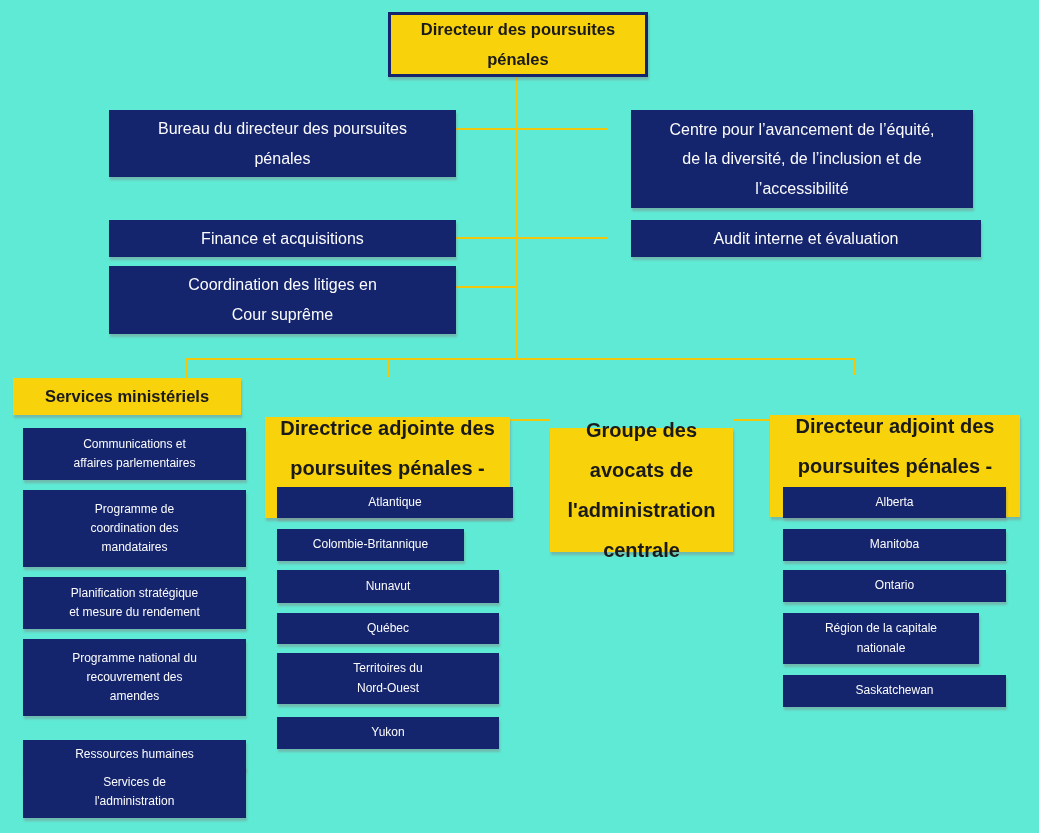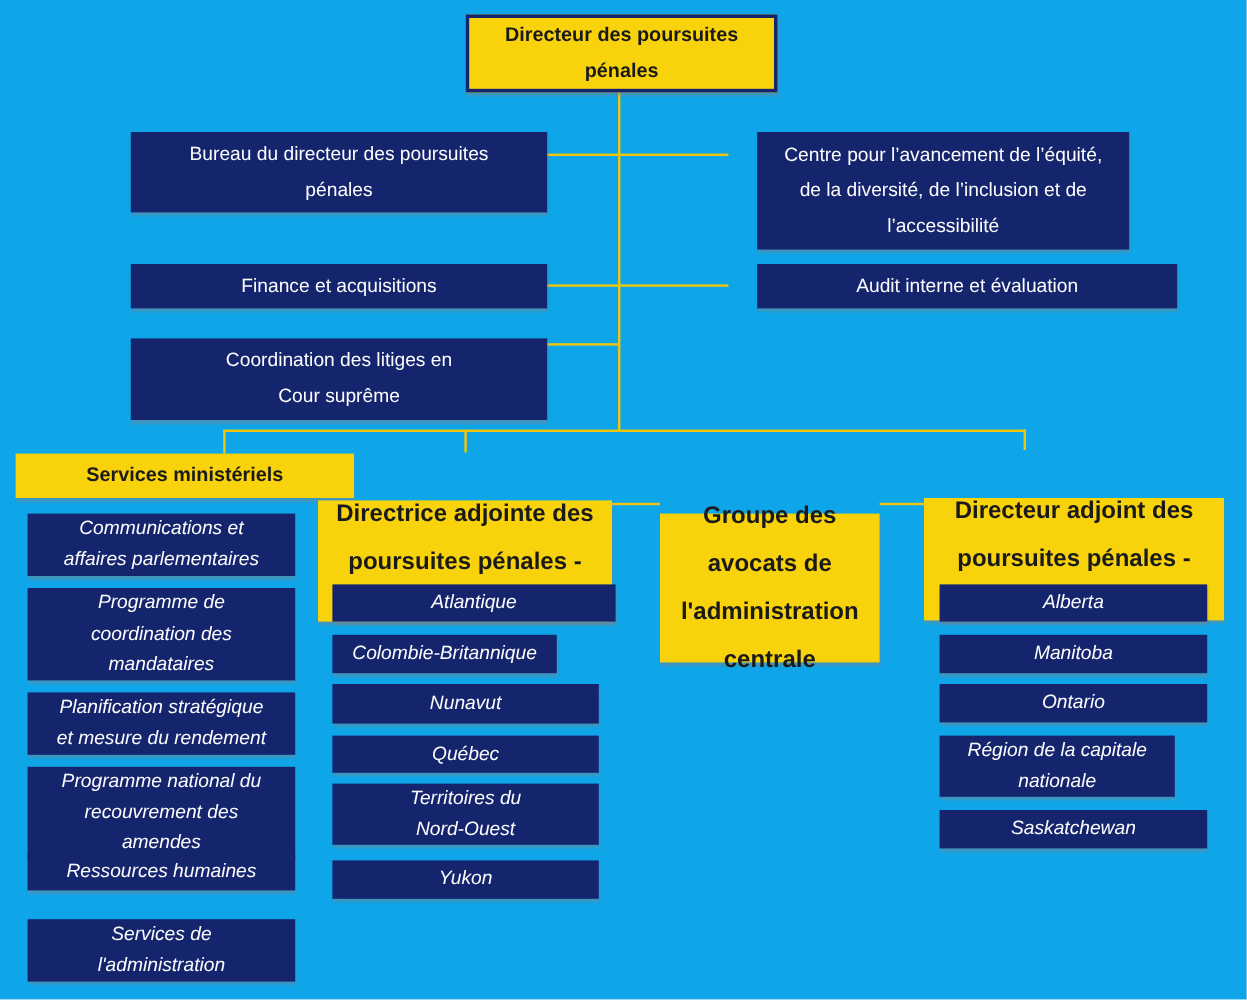--- a/index.html
+++ b/index.html
@@ -4,39 +4,39 @@
 <style>
   :root{
     --navy:#14256E;
     --yellow:#F8D20A;
     --gold:#F2C70B;
   }
   html,body{margin:0;padding:0;background:#FFFFFF;}
   .canvas{
     position:relative;
     width:1039px;height:833px;
-    background:#0ea5e9;
+    background:#5eead4;
     font-family:"Liberation Sans","DejaVu Sans",sans-serif;
     overflow:hidden;
   }
   .node{
     position:absolute;
     display:flex;align-items:center;justify-content:center;
     text-align:center;
     white-space:pre-line;
     box-sizing:border-box;
     box-shadow:1px 3px 2px rgba(130,130,130,0.45);
   }
   .navy{background:var(--navy);color:#FCFCFC;}
   .yellow{background:var(--yellow);color:#1A1A1A;font-weight:bold;}
   .root{font-size:16.5px;line-height:1.8;border:3px solid var(--navy);}
   .lvl2{font-size:16px;line-height:1.85;margin-left:24px;}
   .head{font-size:20px;line-height:2.0;margin-top:40px;}
   .head1{font-size:16.5px;line-height:1.6;}
-  .child{font-size:16px;line-height:1.6;font-style:italic;}
+  .child{font-size:12px;line-height:1.6;}
   .line{position:absolute;background:var(--gold);}
 </style>
 </head>
 <body>
 
 <div class="canvas">
 
   <div class="line" style="left:515px;top:77px;width:2px;height:282px"></div>
   <div class="line" style="left:432px;top:128px;width:175px;height:2px"></div>
   <div class="line" style="left:432px;top:237px;width:175px;height:2px"></div>
@@ -47,32 +47,32 @@
   <div class="line" style="left:853px;top:358px;width:2px;height:17px"></div>
   <div class="line" style="left:510px;top:419px;width:40px;height:2px"></div>
   <div class="line" style="left:733px;top:419px;width:37px;height:2px"></div>
 
   <div class="node yellow root" style="left:388px;top:12px;width:260px;height:65px">Directeur des poursuites
 pénales</div>
 
   <div class="node navy lvl2" style="left:85px;top:110px;width:347px;height:67px">Bureau du directeur des poursuites
 pénales</div>
 
-  <div class="node navy lvl2" style="left:607px;top:110px;width:310px;height:98px">Centre pour l’avancement de l’équité,
+  <div class="node navy lvl2" style="left:607px;top:110px;width:342px;height:98px">Centre pour l’avancement de l’équité,
 de la diversité, de l’inclusion et de
 l’accessibilité</div>
 
   <div class="node navy lvl2" style="left:85px;top:220px;width:347px;height:37px">Finance et acquisitions</div>
 
   <div class="node navy lvl2" style="left:607px;top:220px;width:350px;height:37px">Audit interne et évaluation</div>
 
-  <div class="node navy lvl2" style="left:85px;top:282px;width:347px;height:68px">Coordination des litiges en
+  <div class="node navy lvl2" style="left:85px;top:266px;width:347px;height:68px">Coordination des litiges en
 Cour suprême</div>
 
-  <div class="node yellow head1" style="left:13px;top:378px;width:282px;height:37px">Services ministériels</div>
+  <div class="node yellow head1" style="left:13px;top:378px;width:228px;height:37px">Services ministériels</div>
 
   <div class="node yellow head" style="left:265px;top:377px;width:245px;height:101px">Directrice adjointe des
 poursuites pénales -
 Carol Shirtliff-Hinds</div>
 
   <div class="node yellow head" style="left:550px;top:388px;width:183px;height:124px">Groupe des
 avocats de
 l'administration
 centrale</div>
 
@@ -83,21 +83,21 @@
   <div class="node navy child" style="left:23px;top:428px;width:223px;height:52px">Communications et
 affaires parlementaires</div>
   <div class="node navy child" style="left:23px;top:490px;width:223px;height:77px">Programme de
 coordination des
 mandataires</div>
   <div class="node navy child" style="left:23px;top:639px;width:223px;height:77px">Programme national du
 recouvrement des
 amendes</div>
   <div class="node navy child" style="left:23px;top:577px;width:223px;height:52px">Planification stratégique
 et mesure du rendement</div>
-  <div class="node navy child" style="left:23px;top:712px;width:223px;height:30px">Ressources humaines</div>
+  <div class="node navy child" style="left:23px;top:740px;width:223px;height:30px">Ressources humaines</div>
   <div class="node navy child" style="left:23px;top:766px;width:223px;height:52px">Services de
 l'administration</div>
 
   <div class="node navy child" style="left:277px;top:487px;width:236px;height:31px">Atlantique</div>
   <div class="node navy child" style="left:277px;top:529px;width:187px;height:32px">Colombie-Britannique</div>
   <div class="node navy child" style="left:277px;top:570px;width:222px;height:33px">Nunavut</div>
   <div class="node navy child" style="left:277px;top:613px;width:222px;height:31px">Québec</div>
   <div class="node navy child" style="left:277px;top:653px;width:222px;height:51px">Territoires du
 Nord-Ouest</div>
   <div class="node navy child" style="left:277px;top:717px;width:222px;height:32px">Yukon</div>

